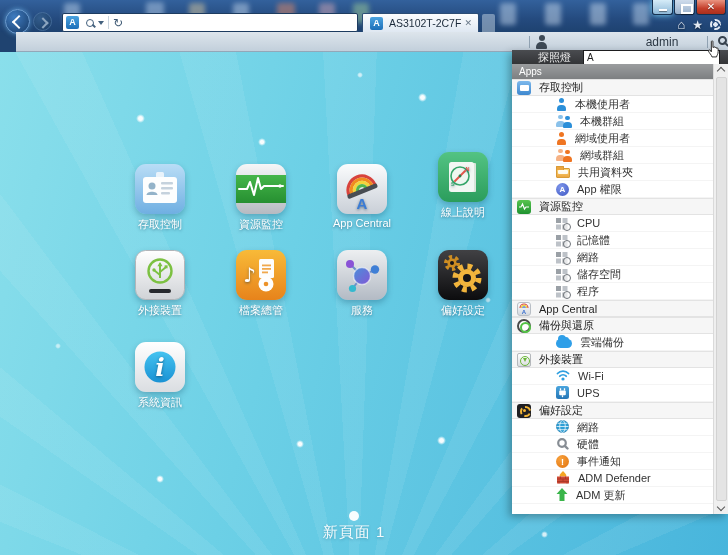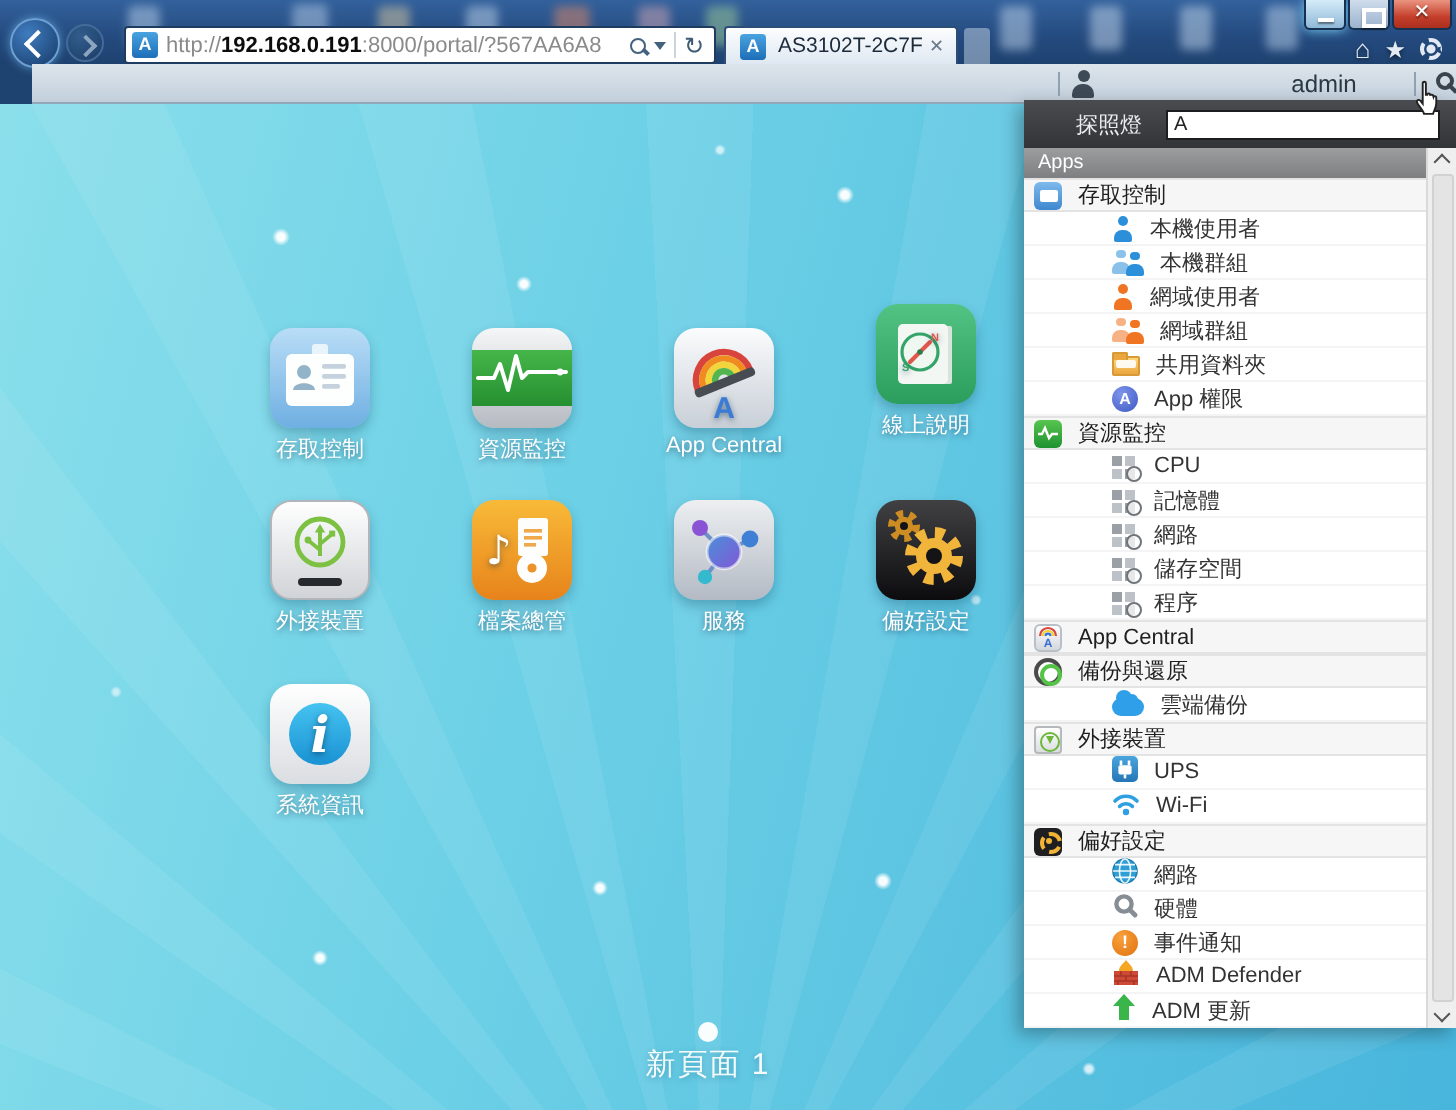--- a/index.html
+++ b/index.html
@@ -101,21 +101,21 @@
 
   .pdot { position:absolute; left:349px; top:459px; width:10px; height:10px; border-radius:50%;
     background:#fff; opacity:.95; }
   .plabel { position:absolute; left:254px; top:471px; width:200px; text-align:center;
     font-size:15px; color:rgba(255,255,255,.93); letter-spacing:1px;
     text-shadow:0 1px 3px rgba(0,60,90,.3); }
 
   
   .panel { position:absolute; left:512px; top:50px; width:216px; height:464px; background:#fff;
     box-shadow:-3px 3px 8px rgba(0,0,0,.3); z-index:20; display:flex; flex-direction:column; }
-  .panel-search { flex:none; height:24px; background:linear-gradient(#4a4c50,#333437);
+  .panel-search { flex:none; height:14px; background:linear-gradient(#4a4c50,#333437);
     display:flex; align-items:center; padding-left:26px; }
   .panel-search label { color:#ececec; font-size:11px; white-space:nowrap; }
   .panel-search input { margin:0 8px 0 12px; flex:1; height:15px; border:1px solid #1d1d1f;
     font-size:10px; padding:0 3px; background:#fff; color:#222; min-width:0;
     font-family:"Liberation Sans","DejaVu Sans",sans-serif; }
   .panel-body { flex:1; display:flex; overflow:hidden; }
   .plist { flex:1; display:flex; flex-direction:column; }
   .apps-bar { flex:none; height:15px; background:linear-gradient(#9b9d9f,#7d7f81); color:#fff;
     font-size:10px; line-height:15px; padding-left:7px; }
   .prow { flex:none; height:17px; display:flex; align-items:center; font-size:11px; color:#333;
@@ -217,21 +217,20 @@
     <div class="blob" style="left:500px;top:3px;width:16px;height:22px;background:#c2d6ec"></div>
     <div class="blob" style="left:545px;top:3px;width:16px;height:22px;background:#c8daee"></div>
     <div class="blob" style="left:590px;top:3px;width:16px;height:22px;background:#c8daee"></div>
     <div class="blob" style="left:633px;top:3px;width:16px;height:22px;background:#bcd3ec"></div>
 
     <div class="nav-back"></div>
     <div class="nav-fwd"></div>
 
     <div class="addr">
       <span class="favicon"></span>
-      <span class="url"><span>http://</span><b>192.168.0.191</b><span>:8000/portal/?567AA6A8</span></span>
       <span class="addr-tools">
         <span class="mag"></span>
         <span class="caret-down"></span>
         <span class="addr-sep"></span>
         <span class="refresh"></span>
       </span>
     </div>
 
     <div class="tab">
       <span class="favicon"></span>
@@ -576,46 +575,46 @@
           <span class="lbl">備份與還原</span>
           </div>
         <div class="prow item">
           <span class="mic mi-cloud"></span>
           <span class="lbl">雲端備份</span>
           </div>
 
         <div class="prow cat">
           <span class="mic mi-cat-ext"></span>
           <span class="lbl">外接裝置</span>
+          </div>
+        <div class="prow item">
+          <span class="mic">
+            <svg width="14" height="12" viewBox="0 0 14 12">
+              <path d="M1.5 4.5 A7.5 7.5 0 0 1 12.5 4.5" fill="none" stroke="#2e9fe0" stroke-width="1.8" stroke-linecap="round"></path>
+              <path d="M3.8 7.2 A4.6 4.6 0 0 1 10.2 7.2" fill="none" stroke="#2e9fe0" stroke-width="1.8" stroke-linecap="round"></path>
+              <circle cx="7" cy="10" r="1.6" fill="#2e9fe0"></circle>
+              </svg></span>
+          <span class="lbl">Wi-Fi</span>
           </div>
         <div class="prow item">
           <span class="mic">
             <svg width="13" height="13" viewBox="0 0 13 13">
               <defs>
                   <linearGradient id="gups" x1="0" y1="0" x2="0" y2="1">
                     <stop offset="0" stop-color="#4aa5de"></stop>
                     <stop offset="1" stop-color="#2576b6"></stop>
                   </linearGradient>
                 </defs>
               <rect width="13" height="13" rx="2.5" fill="url(#gups)"></rect>
               <path d="M4.5 2.2 v2.4 M8.5 2.2 v2.4" stroke="#fff" stroke-width="1.3"></path>
               <rect x="3.2" y="4.6" width="6.6" height="4.6" rx="1" fill="#fff"></rect>
               <path d="M6.5 9.2 v2" stroke="#fff" stroke-width="1.3"></path>
               </svg></span>
           <span class="lbl">UPS</span>
           </div>
-        <div class="prow item">
-          <span class="mic">
-            <svg width="14" height="12" viewBox="0 0 14 12">
-              <path d="M1.5 4.5 A7.5 7.5 0 0 1 12.5 4.5" fill="none" stroke="#2e9fe0" stroke-width="1.8" stroke-linecap="round"></path>
-              <path d="M3.8 7.2 A4.6 4.6 0 0 1 10.2 7.2" fill="none" stroke="#2e9fe0" stroke-width="1.8" stroke-linecap="round"></path>
-              <circle cx="7" cy="10" r="1.6" fill="#2e9fe0"></circle>
-              </svg></span>
-          <span class="lbl">Wi-Fi</span>
-          </div>
 
         <div class="prow cat">
           <span class="mic mi-cat-pref"></span>
           <span class="lbl">偏好設定</span>
           </div>
         <div class="prow item">
           <span class="mic">
             <svg width="13" height="13" viewBox="0 0 13 13">
               <circle cx="6.5" cy="6.5" r="6" fill="#2e9fd6" stroke="#1c7cb0" stroke-width=".8"></circle>
               <ellipse cx="6.5" cy="6.5" rx="2.8" ry="6" fill="none" stroke="rgba(255,255,255,.9)" stroke-width=".8"></ellipse>

